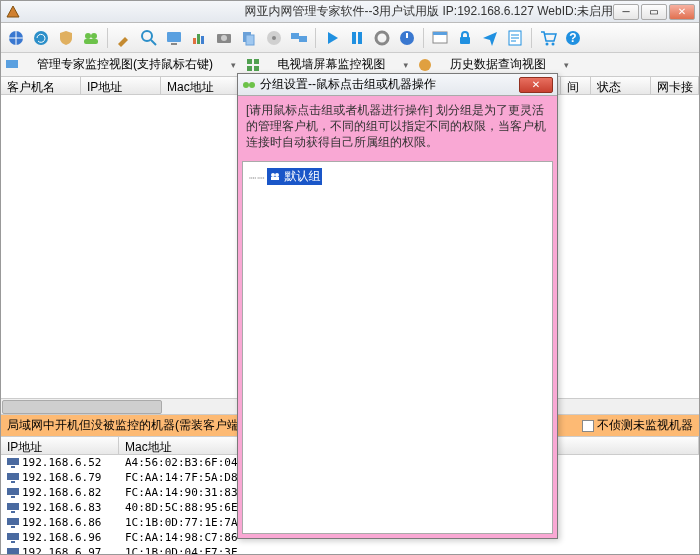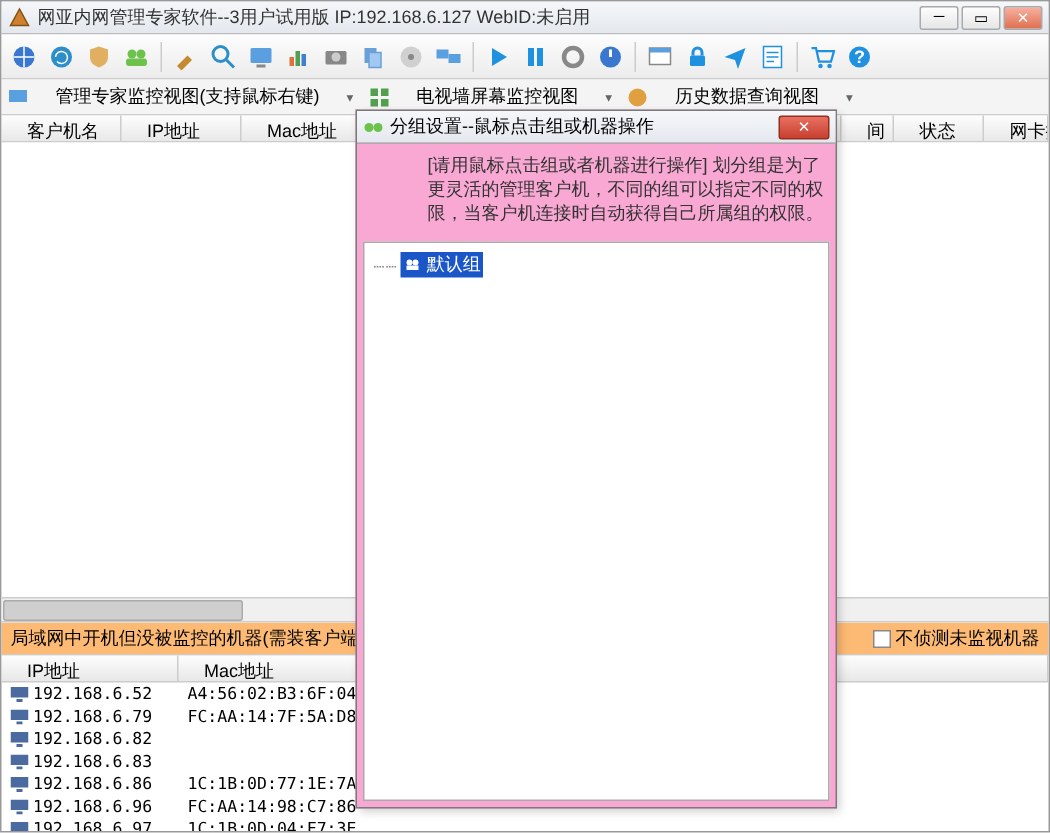--- a/index.html
+++ b/index.html
@@ -1,57 +1,57 @@
 <!DOCTYPE html>
 <html><head>
 <meta charset="utf-8">
 <style>
 * { margin: 0; padding: 0; box-sizing: border-box; font-family: "Microsoft YaHei", SimSun, sans-serif; font-size: 12px; }
 body { background: #fff; width: 700px; height: 555px; overflow: hidden; border: 1px solid #999; }
 
-.titlebar { height: 22px; background: linear-gradient(#f5f7fa,#e4e8ee); display: flex; align-items: center; padding: 0 4px; border-bottom: 1px solid #bbb; }
+.titlebar { height: 22px; background: linear-gradient(#f5f7fa,#e4e8ee); display: flex; align-items: center; padding: 0 4px; border-bottom: 1px solid #bbb; text-align: right; }
 .titlebar .icon { width: 16px; height: 16px; margin-right: 4px; }
 .titlebar .title { flex: 1; color: #333; }
 .winbtns { display: flex; gap: 2px; }
 .winbtn { width: 26px; height: 16px; background: linear-gradient(#fdfdfd,#e6e6e6); border: 1px solid #aaa; border-radius: 2px; display: flex; align-items: center; justify-content: center; font-size: 10px; cursor: pointer; }
 .winbtn.close { background: linear-gradient(#f7b0a0,#e07050); color: #fff; }
 
 .toolbar { height: 30px; background: linear-gradient(#fdfdfd,#ececec); border-bottom: 1px solid #ccc; display: flex; align-items: center; padding: 0 4px; gap: 3px; }
 .tbtn { width: 22px; height: 22px; border-radius: 3px; display: flex; align-items: center; justify-content: center; cursor: pointer; }
 .tbtn svg { width: 18px; height: 18px; }
 .tsep { width: 1px; height: 20px; background: #ccc; margin: 0 2px; }
 
 .tabbar { height: 24px; background: #f4f4f4; border-bottom: 1px solid #ccc; display: flex; align-items: center; padding: 0 4px; gap: 10px; }
 .tab { display: flex; align-items: center; gap: 18px; cursor: pointer; }
 .tab .ticon { width: 14px; height: 14px; }
 .tab .arrow { font-size: 9px; color: #666; }
 
 .cols { height: 18px; background: linear-gradient(#fdfdfd,#e8e8e8); border-bottom: 1px solid #ccc; display: flex; }
-.col { border-right: 1px solid #ccc; padding: 2px 17px; white-space: nowrap; overflow: hidden; }
+.col { border-right: 1px solid #ccc; padding: 2px 6px; white-space: nowrap; overflow: hidden; }
 
 .mainarea { height: 320px; background: #fff; border-bottom: 1px solid #ccc; position: relative; }
 .hscroll { position: absolute; bottom: 0; left: 0; right: 0; height: 16px; background: #f0f0f0; border-top: 1px solid #ccc; }
 .hscroll .thumb { width: 160px; height: 14px; background: #cfcfcf; border: 1px solid #aaa; border-radius: 2px; margin: 1px 0 0 1px; }
 
 .bottombar { height: 22px; background: #fdba74; border-bottom: 1px solid #ccc; display: flex; align-items: center; padding: 0 6px; justify-content: space-between; }
 .checkbox { display: flex; align-items: center; gap: 3px; }
 .cb { width: 12px; height: 12px; border: 1px solid #888; background: #fff; }
 
 .bcols { height: 18px; background: linear-gradient(#fdfdfd,#e8e8e8); border-bottom: 1px solid #ccc; display: flex; }
 .bodytable { overflow: hidden; }
 .row { display: flex; height: 15px; align-items: center; }
 .cell { padding: 12px 6px; font-family: Consolas, monospace; font-size: 11px; display: flex; align-items: center; gap: 3px; }
 .pcicon { width: 12px; height: 10px; }
 
 
 .dialog { position: absolute; left: 237px; top: 73px; width: 321px; height: 466px; background: #f9a8d4; border: 1px solid #7a7a7a; box-shadow: 2px 2px 6px rgba(0,0,0,.2); display: flex; flex-direction: column; }
 .dlg-title { height: 22px; background: linear-gradient(#f5f7fa,#e4e8ee); display: flex; align-items: center; padding: 0 4px; border-bottom: 1px solid #aaa; }
 .dlg-title .dtxt { flex: 1; }
 .dlg-close { width: 34px; height: 16px; background: linear-gradient(#e87060,#c84030); border: 1px solid #913020; border-radius: 2px; color: #fff; display: flex; align-items: center; justify-content: center; font-size: 10px; cursor: pointer; }
-.dlg-hint { padding: 6px 8px; color: #333; line-height: 1.35; margin-left: 39px; }
+.dlg-hint { padding: 6px 8px; color: #333; line-height: 1.35; }
 .dlg-tree { flex: 1; margin: 4px; background: #fff; border: 1px solid #aaa; padding: 6px; }
 .treeitem { display: inline-flex; align-items: center; gap: 3px; background: #1a56c8; color: #fff; padding: 0 2px; }
 .dots { color: #888; letter-spacing: 1px; margin-right: 2px; }
 </style>
 </head>
 <body>
 
 <div class="titlebar">
   <svg class="icon" viewBox="0 0 16 16">
       <path d="M2 13 L8 2 L14 13 Z" fill="#d08030" stroke="#805010"></path>
@@ -270,26 +270,28 @@
           <rect x="0" y="0" width="12" height="7" fill="#4a6aa0"></rect>
           <rect x="4" y="8" width="4" height="2" fill="#4a6aa0"></rect>
         </svg>192.168.6.79</div>
       <div class="cell">FC:AA:14:7F:5A:D8</div>
     </div>
     <div class="row">
       <div class="cell" style="width:118px"><svg class="pcicon" viewBox="0 0 12 10">
           <rect x="0" y="0" width="12" height="7" fill="#4a6aa0"></rect>
           <rect x="4" y="8" width="4" height="2" fill="#4a6aa0"></rect>
         </svg>192.168.6.82</div>
+      <div class="cell">FC:AA:14:90:31:83</div>
     </div>
     <div class="row">
       <div class="cell" style="width:118px"><svg class="pcicon" viewBox="0 0 12 10">
           <rect x="0" y="0" width="12" height="7" fill="#4a6aa0"></rect>
           <rect x="4" y="8" width="4" height="2" fill="#4a6aa0"></rect>
         </svg>192.168.6.83</div>
+      <div class="cell">40:8D:5C:88:95:6E</div>
     </div>
     <div class="row">
       <div class="cell" style="width:118px"><svg class="pcicon" viewBox="0 0 12 10">
           <rect x="0" y="0" width="12" height="7" fill="#4a6aa0"></rect>
           <rect x="4" y="8" width="4" height="2" fill="#4a6aa0"></rect>
         </svg>192.168.6.86</div>
       <div class="cell">1C:1B:0D:77:1E:7A</div>
     </div>
     <div class="row">
       <div class="cell" style="width:118px"><svg class="pcicon" viewBox="0 0 12 10">

